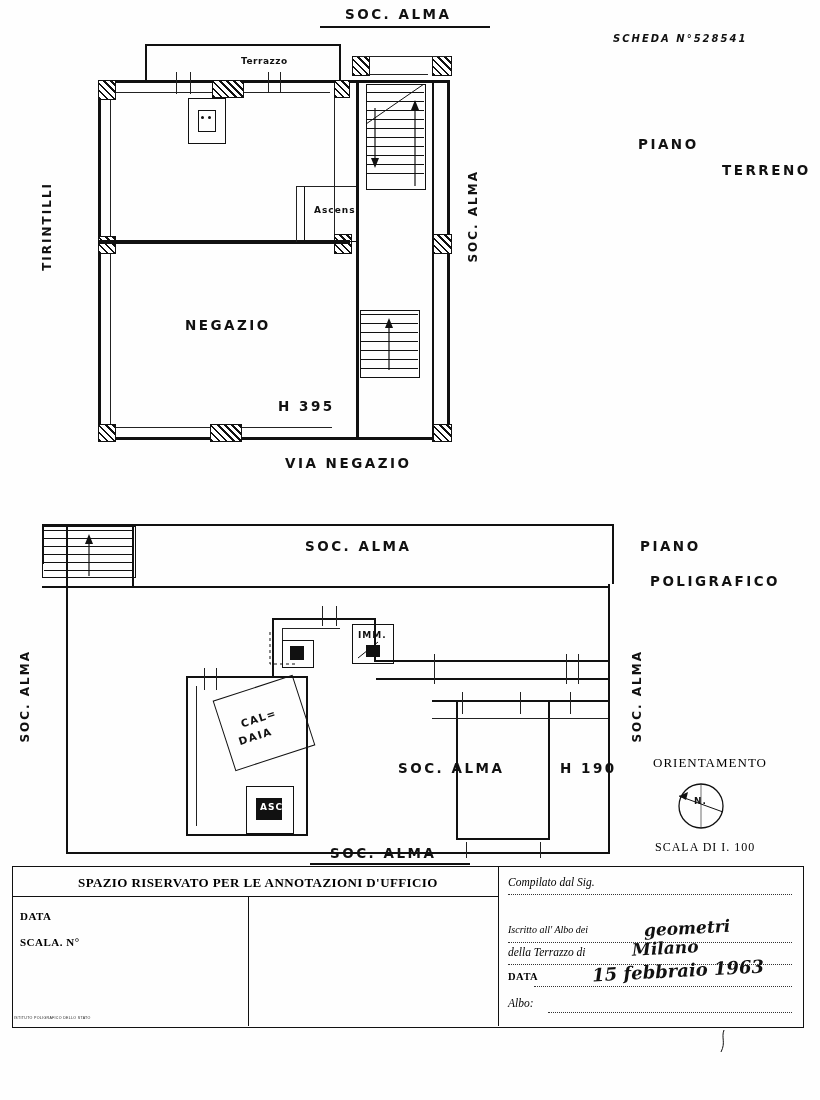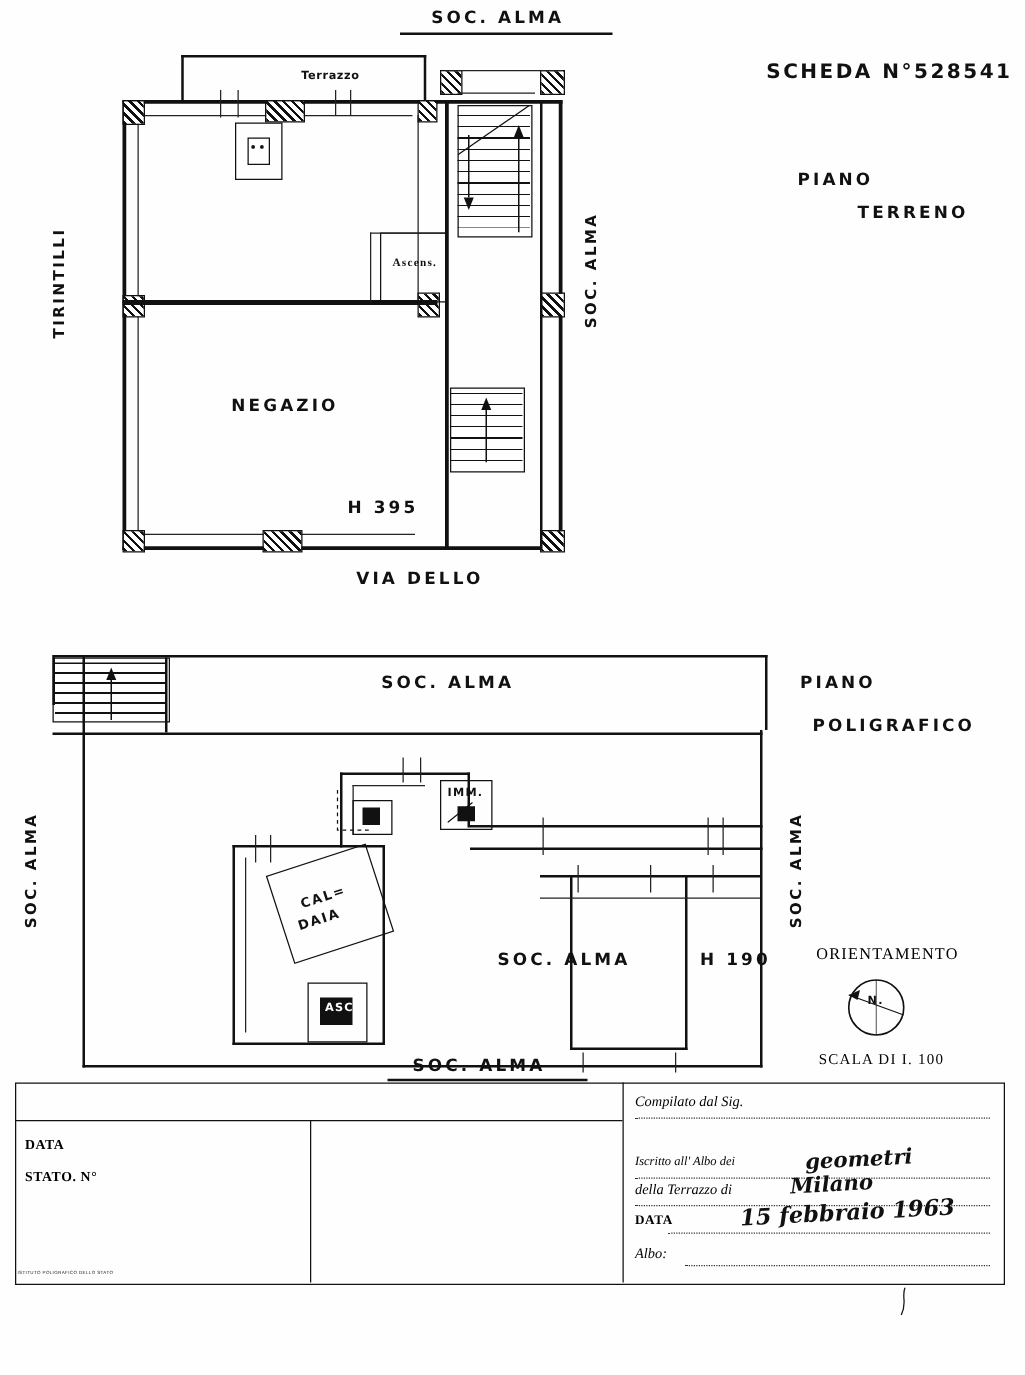--- a/index.html
+++ b/index.html
@@ -34,24 +34,24 @@
           transform:rotate(-3deg);color:#111;}
 
   .rule{position:absolute;background:#111;height:1px;}
   .vrule{position:absolute;background:#111;width:1px;}
 </style>
 </head>
 <body>
 
 <div class="sheet">
 
-  <div class="abs hand" style="left:613px;top:47px;font-size:16px;">SCHEDA N°528541</div>
+  <div class="abs hand" style="left:613px;top:33px;font-size:10px;font-style:italic;">SCHEDA N°528541</div>
 
   <div class="abs hand lg" style="left:638px;top:136px;">PIANO</div>
-  <div class="abs hand lg" style="left:686px;top:162px;">TERRENO</div>
+  <div class="abs hand lg" style="left:722px;top:162px;">TERRENO</div>
 
   <div class="abs hand lg" style="left:345px;top:6px;">SOC. ALMA</div>
   <div class="rule" style="left:320px;top:26px;width:170px;height:2px;"></div>
 
   <div class="wall" style="left:145px;top:44px;width:196px;height:2px;"></div>
   <div class="wall" style="left:145px;top:44px;width:2px;height:38px;"></div>
   <div class="wall" style="left:339px;top:44px;width:2px;height:38px;"></div>
   <div class="abs hand xs" style="left:241px;top:56px;letter-spacing:0.5px;">Terrazzo</div>
 
   <div class="wall" style="left:98px;top:80px;width:352px;height:3px;"></div>
@@ -83,21 +83,21 @@
   <div class="thinwall" style="left:190px;top:72px;width:1px;height:22px;"></div>
   <div class="thinwall" style="left:280px;top:72px;width:1px;height:20px;"></div>
   <div class="thinwall" style="left:268px;top:72px;width:1px;height:20px;"></div>
 
   <div class="room" style="left:188px;top:98px;width:36px;height:44px;"></div>
   <div class="abs" style="left:198px;top:110px;width:16px;height:20px;border:1px solid #111;"></div>
   <div class="abs" style="left:201px;top:116px;width:3px;height:3px;border-radius:50%;background:#111;"></div>
   <div class="abs" style="left:208px;top:116px;width:3px;height:3px;border-radius:50%;background:#111;"></div>
 
   <div class="room" style="left:304px;top:186px;width:52px;height:54px;"></div>
-  <div class="abs hand xs" style="left:314px;top:205px;font-family:Liberation Serif, serif;">Ascens.</div>
+  <div class="abs hand xs" style="left:314px;top:205px;">Ascens.</div>
   <div class="thinwall" style="left:296px;top:186px;width:60px;height:1px;"></div>
   <div class="thinwall" style="left:296px;top:186px;width:1px;height:56px;"></div>
 
   <div class="room" style="left:366px;top:84px;width:58px;height:104px;"></div>
   <div class="abs" style="left:366px;top:92px;width:58px;height:90px;
        background:repeating-linear-gradient(to bottom,#111 0 1px,transparent 1px 9px);"></div>
   <div class="abs" style="left:366px;top:84px;width:58px;height:40px;overflow:hidden;">
     <svg width="58" height="40" viewBox="0 0 58 40">
       <line x1="0" y1="40" x2="58" y2="0" stroke="#111" stroke-width="1"></line>
     </svg>
@@ -130,21 +130,21 @@
   <div class="thinwall" style="left:356px;top:56px;width:94px;height:1px;"></div>
   <div class="thinwall" style="left:366px;top:74px;width:62px;height:1px;"></div>
 
   <div class="abs hand lg" style="left:185px;top:317px;">NEGAZIO</div>
   <div class="abs hand lg" style="left:278px;top:398px;">H 395</div>
 
   <div class="abs hand vert" style="left:40px;top:182px;font-size:12px;">TIRINTILLI</div>
 
   <div class="abs hand vert" style="left:466px;top:170px;font-size:12px;">SOC. ALMA</div>
 
-  <div class="abs hand lg" style="left:285px;top:455px;">VIA DELLO</div>
+  <div class="abs hand lg" style="left:285px;top:455px;">VIA NEGAZIO</div>
 
   <div class="abs hand lg" style="left:640px;top:538px;">PIANO</div>
   <div class="abs hand lg" style="left:650px;top:573px;">POLIGRAFICO</div>
 
   <div class="abs hand lg" style="left:305px;top:538px;">SOC. ALMA</div>
   <div class="abs hand vert" style="left:18px;top:650px;font-size:12px;">SOC. ALMA</div>
   <div class="abs hand vert" style="left:630px;top:650px;font-size:12px;">SOC. ALMA</div>
   <div class="abs hand lg" style="left:398px;top:760px;">SOC. ALMA</div>
   <div class="abs hand lg" style="left:330px;top:845px;">SOC. ALMA</div>
   <div class="rule" style="left:310px;top:863px;width:160px;height:2px;"></div>
@@ -239,23 +239,24 @@
     </svg>
   </div>
   <div class="abs hand xs" style="left:694px;top:796px;">N.</div>
   <div class="abs serif" style="left:655px;top:840px;font-size:12px;letter-spacing:1px;">SCALA DI I. 100</div>
 
   <div class="formbox" style="left:12px;top:866px;width:790px;height:160px;"></div>
   <div class="vrule" style="left:498px;top:866px;height:160px;"></div>
   <div class="rule" style="left:12px;top:896px;width:486px;"></div>
   <div class="vrule" style="left:248px;top:896px;height:130px;"></div>
 
+  <div class="abs serif" style="left:78px;top:875px;font-size:13px;font-weight:700;letter-spacing:0.4px;">SPAZIO RISERVATO PER LE ANNOTAZIONI D'UFFICIO</div>
 
   <div class="abs serif" style="left:20px;top:910px;font-size:11px;font-weight:700;letter-spacing:0.5px;">DATA</div>
-  <div class="abs serif" style="left:20px;top:936px;font-size:11px;font-weight:700;letter-spacing:0.5px;">STATO. N°</div>
+  <div class="abs serif" style="left:20px;top:936px;font-size:11px;font-weight:700;letter-spacing:0.5px;">SCALA. N°</div>
 
   <div class="abs serif" style="left:508px;top:876px;font-size:11.5px;font-style:italic;">Compilato dal Sig.</div>
   <div class="abs dotline" style="left:508px;top:893px;width:284px;height:1px;"></div>
   <div class="abs script" style="left:590px;top:874px;font-size:13px;opacity:.45;"></div>
 
   <div class="abs serif" style="left:508px;top:924px;font-size:10px;font-style:italic;">Iscritto all' Albo dei</div>
   <div class="abs dotline" style="left:508px;top:941px;width:284px;height:1px;"></div>
   <div class="abs script" style="left:644px;top:918px;font-size:17px;">geometri</div>
 
   <div class="abs serif" style="left:508px;top:946px;font-size:11.5px;font-style:italic;">della Terrazzo di</div>

